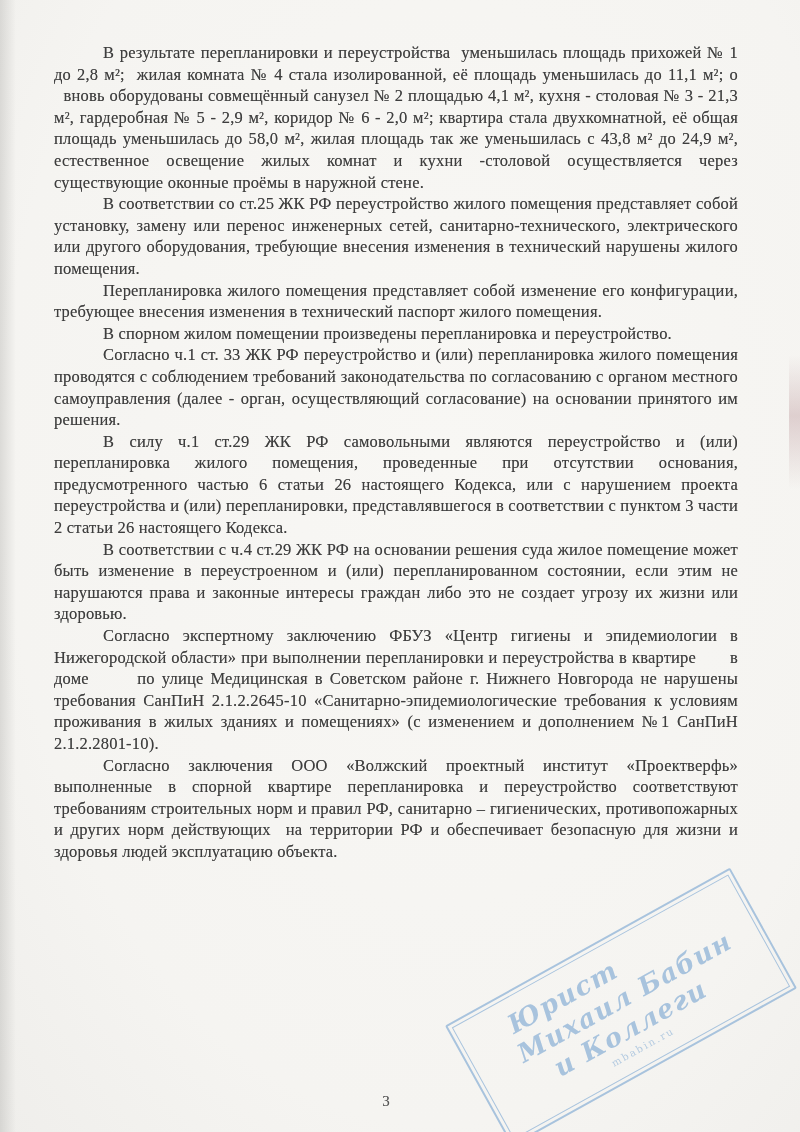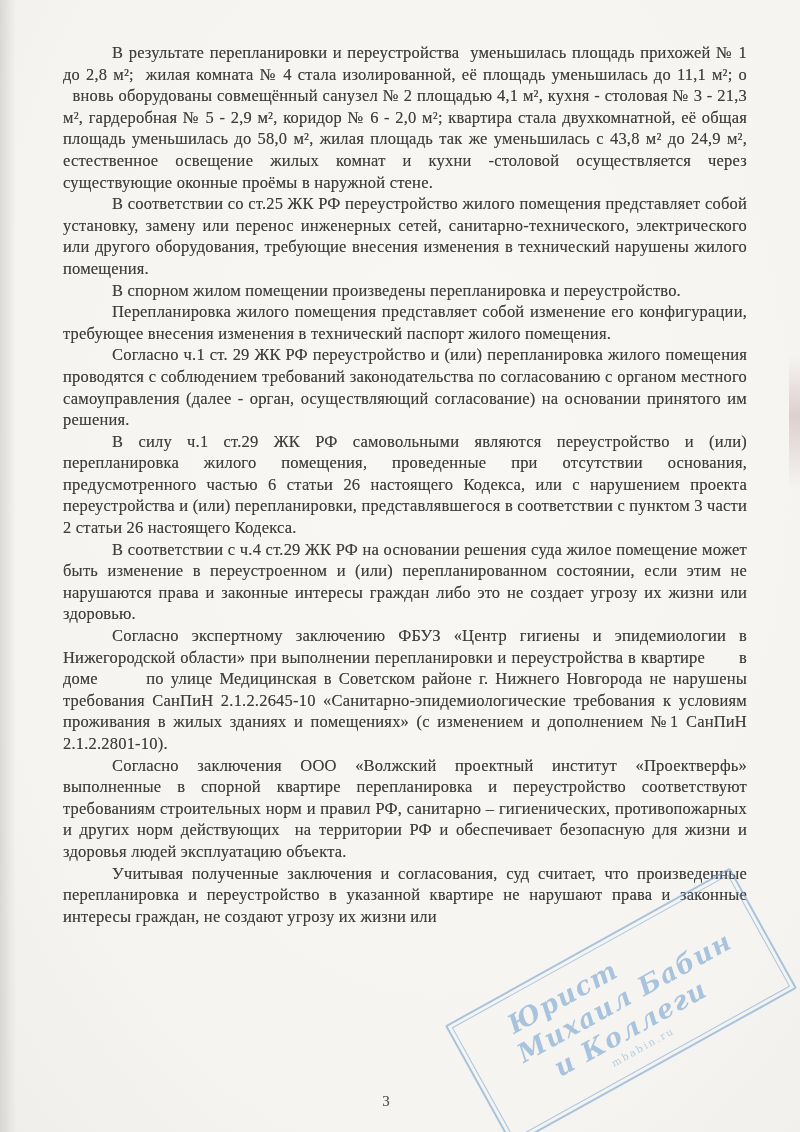--- a/index.html
+++ b/index.html
@@ -17,21 +17,21 @@
     background:linear-gradient(90deg, rgba(115,115,112,.20), rgba(115,115,112,0));
     pointer-events:none;
   }
   .smudge-right{
     position:absolute;left:789px;top:355px;width:11px;height:135px;
     background:linear-gradient(180deg, rgba(190,150,152,0), rgba(184,146,150,.38) 45%, rgba(190,158,158,0));
     pointer-events:none;
   }
   .content{
     position:absolute;
-    left:63px;top:42px;width:684px;
+    left:54px;top:42px;width:684px;
     text-align:justify;
     color:#3e3e3e;
     font-size:16.5px;
     line-height:21.6px;
     letter-spacing:.2px;
     text-shadow:0 0 .6px rgba(62,62,62,.55);
   }
   .para{margin:0;text-indent:49px;}
   .page-number{
     position:absolute;top:1093px;left:0;width:772px;
@@ -64,28 +64,27 @@
 <body>
 
 <div class="page">
 
   <div class="edge-left"></div>
   <div class="smudge-right"></div>
 
   <div class="content">
       <p class="para">В результате перепланировки и переустройства &nbsp;уменьшилась площадь прихожей № 1 до 2,8 м²; &nbsp;жилая комната № 4 стала изолированной, её площадь уменьшилась до 11,1 м²; о &nbsp;&nbsp;вновь оборудованы совмещённый санузел № 2 площадью 4,1 м², кухня - столовая № 3 - 21,3 м², гардеробная № 5 - 2,9 м², коридор № 6 - 2,0 м²; квартира стала двухкомнатной, её общая площадь уменьшилась до 58,0 м², жилая площадь так же уменьшилась с 43,8 м² до 24,9 м², естественное освещение жилых комнат и кухни -столовой осуществляется через существующие оконные проёмы в наружной стене.</p>
       <p class="para">В соответствии со ст.25 ЖК РФ переустройство жилого помещения представляет собой установку, замену или перенос инженерных сетей, санитарно-технического, электрического или другого оборудования, требующие внесения изменения в технический нарушены жилого помещения.</p>
+      <p class="para">Перепланировка жилого помещения представляет собой изменение его конфигурации, требующее внесения изменения в технический паспорт жилого помещения.</p>
       <p class="para">В спорном жилом помещении произведены перепланировка и переустройство.</p>
-      <p class="para">Перепланировка жилого помещения представляет собой изменение его конфигурации, требующее внесения изменения в технический паспорт жилого помещения.</p>
-      <p class="para">Согласно ч.1 ст. 29 ЖК РФ переустройство и (или) перепланировка жилого помещения проводятся с соблюдением требований законодательства по согласованию с органом местного самоуправления (далее - орган, осуществляющий согласование) на основании принятого им решения.</p>
+      <p class="para">Согласно ч.1 ст. 33 ЖК РФ переустройство и (или) перепланировка жилого помещения проводятся с соблюдением требований законодательства по согласованию с органом местного самоуправления (далее - орган, осуществляющий согласование) на основании принятого им решения.</p>
       <p class="para">В силу ч.1 ст.29 ЖК РФ самовольными являются переустройство и (или) перепланировка жилого помещения, проведенные при отсутствии основания, предусмотренного частью 6 статьи 26 настоящего Кодекса, или с нарушением проекта переустройства и (или) перепланировки, представлявшегося в соответствии с пунктом 3 части 2 статьи 26 настоящего Кодекса.</p>
       <p class="para">В соответствии с ч.4 ст.29 ЖК РФ на основании решения суда жилое помещение может быть изменение в переустроенном и (или) перепланированном состоянии, если этим не нарушаются права и законные интересы граждан либо это не создает угрозу их жизни или здоровью.</p>
       <p class="para">Согласно экспертному заключению ФБУЗ «Центр гигиены и эпидемиологии в Нижегородской области» при выполнении перепланировки и переустройства в квартире &nbsp;&nbsp;&nbsp;&nbsp;&nbsp; в доме &nbsp;&nbsp;&nbsp;&nbsp;&nbsp; по улице Медицинская в Советском районе г. Нижнего Новгорода не нарушены требования СанПиН 2.1.2.2645-10 «Санитарно-эпидемиологические требования к условиям проживания в жилых зданиях и помещениях» (с изменением и дополнением №1 СанПиН 2.1.2.2801-10).</p>
       <p class="para">Согласно заключения ООО «Волжский проектный институт «Проектверфь» выполненные в спорной квартире перепланировка и переустройство соответствуют требованиям строительных норм и правил РФ, санитарно – гигиенических, противопожарных и других норм действующих &nbsp;на территории РФ и обеспечивает безопасную для жизни и здоровья людей эксплуатацию объекта.</p>
-      <p class="para">Учитывая полученные заключения и согласования, суд считает, что произведенные перепланировка и переустройство в указанной квартире не нарушают права и законные интересы граждан, не создают угрозу их жизни или</p>
     </div>
 
   <div class="stamp" style="color: rgb(122, 166, 210);">
     <div class="stamp-frame"></div>
     <div class="stamp-content">
       <div class="stamp-line stamp-line-1">Юрист</div>
       <div class="stamp-line stamp-line-2">Михаил Бабин</div>
       <div class="stamp-line stamp-line-3">и Коллеги</div>
       <div class="stamp-url">mbabin.ru</div>
     </div>

